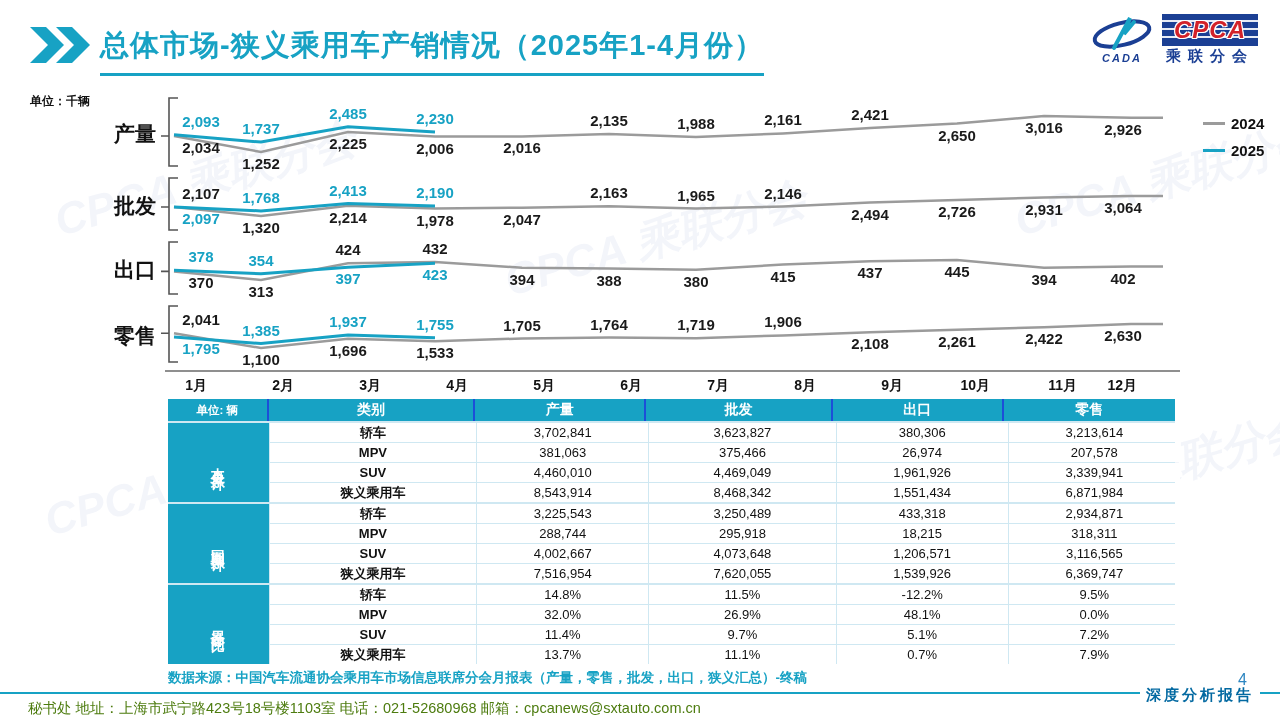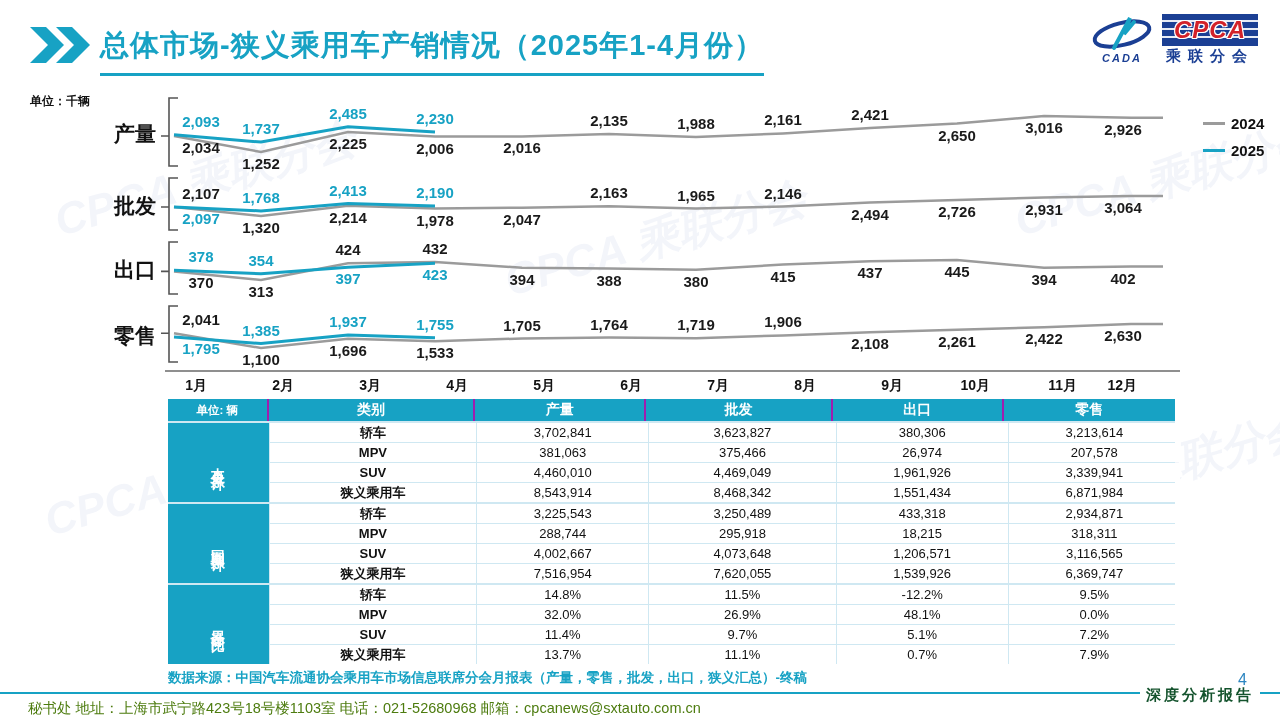--- a/index.html
+++ b/index.html
@@ -32,37 +32,37 @@
   #month-labels{position:absolute;left:0;top:377px;width:1280px;height:20px;}
   #month-labels span{position:absolute;width:56px;text-align:right;font-size:14px;font-weight:bold;color:#111;}
   #legend{position:absolute;left:1203px;top:110px;}
   .lg-item{display:flex;align-items:center;gap:6px;height:27px;}
   .lg-dash{width:22px;height:3px;}
   .lg-txt{font-size:15px;font-weight:bold;color:#111;}
   
   .tbl{position:absolute;left:168px;top:399px;width:1007px;}
   .tbl-grid{display:grid;grid-template-columns:10% 20.5% 17% 18.5% 17% 17%;}
   .th{background:#17a2c4;color:#fff;font-weight:bold;font-size:14px;height:22px;
-      display:flex;align-items:center;justify-content:center;border-right:2px solid #a21caf;box-sizing:border-box;}
+      display:flex;align-items:center;justify-content:center;border-right:2px solid #1d4ed8;box-sizing:border-box;}
   .th.unit{font-size:11.5px;}
   .grp-block{display:grid;grid-template-columns:10% 20.5% 17% 18.5% 17% 17%;
              grid-auto-rows:19px;background:#cfe8f2;grid-gap:1px;padding-top:2px;background-clip:padding-box;}
   .grp-wrap{background:#fff;}
   .grp-label{grid-row:1/5;grid-column:1;background:#17a2c4;color:#fff;font-weight:bold;font-size:14px;
              display:flex;align-items:center;justify-content:center;
              writing-mode:vertical-lr;letter-spacing:3px;}
   .td{background:#fff;display:flex;align-items:center;justify-content:center;font-size:13px;color:#111;font-weight:bold;}
   .td.num{font-weight:normal;}
   .source{position:absolute;left:168px;top:669px;font-size:13.5px;font-weight:bold;color:#17a2c4;}
   
   .pageno{position:absolute;left:1238px;top:671px;font-size:16px;color:#2e86c1;}
   .footer-rule{position:absolute;left:0;top:692px;width:1280px;height:2px;background:#17a2c4;}
   .footer-left{position:absolute;left:28px;top:699px;font-size:14.5px;color:#4d7c0f;}
   .footer-right{position:absolute;right:20px;top:686px;background:#ffffff;padding:0 6px;
-                font-size:15px;color:#14532d;font-family:"Liberation Serif","DejaVu Serif",serif;
+                font-size:15px;color:#0369a1;font-family:"Liberation Serif","DejaVu Serif",serif;
                 font-weight:bold;letter-spacing:3px;}
 </style>
 </head>
 <body>
 
 <div class="slide">
 
   <div class="wm" style="left:50px;top:150px;">CPCA 乘联分会</div>
   <div class="wm" style="left:500px;top:210px;">CPCA 乘联分会</div>
   <div class="wm" style="left:1010px;top:150px;">CPCA 乘联分会</div>

